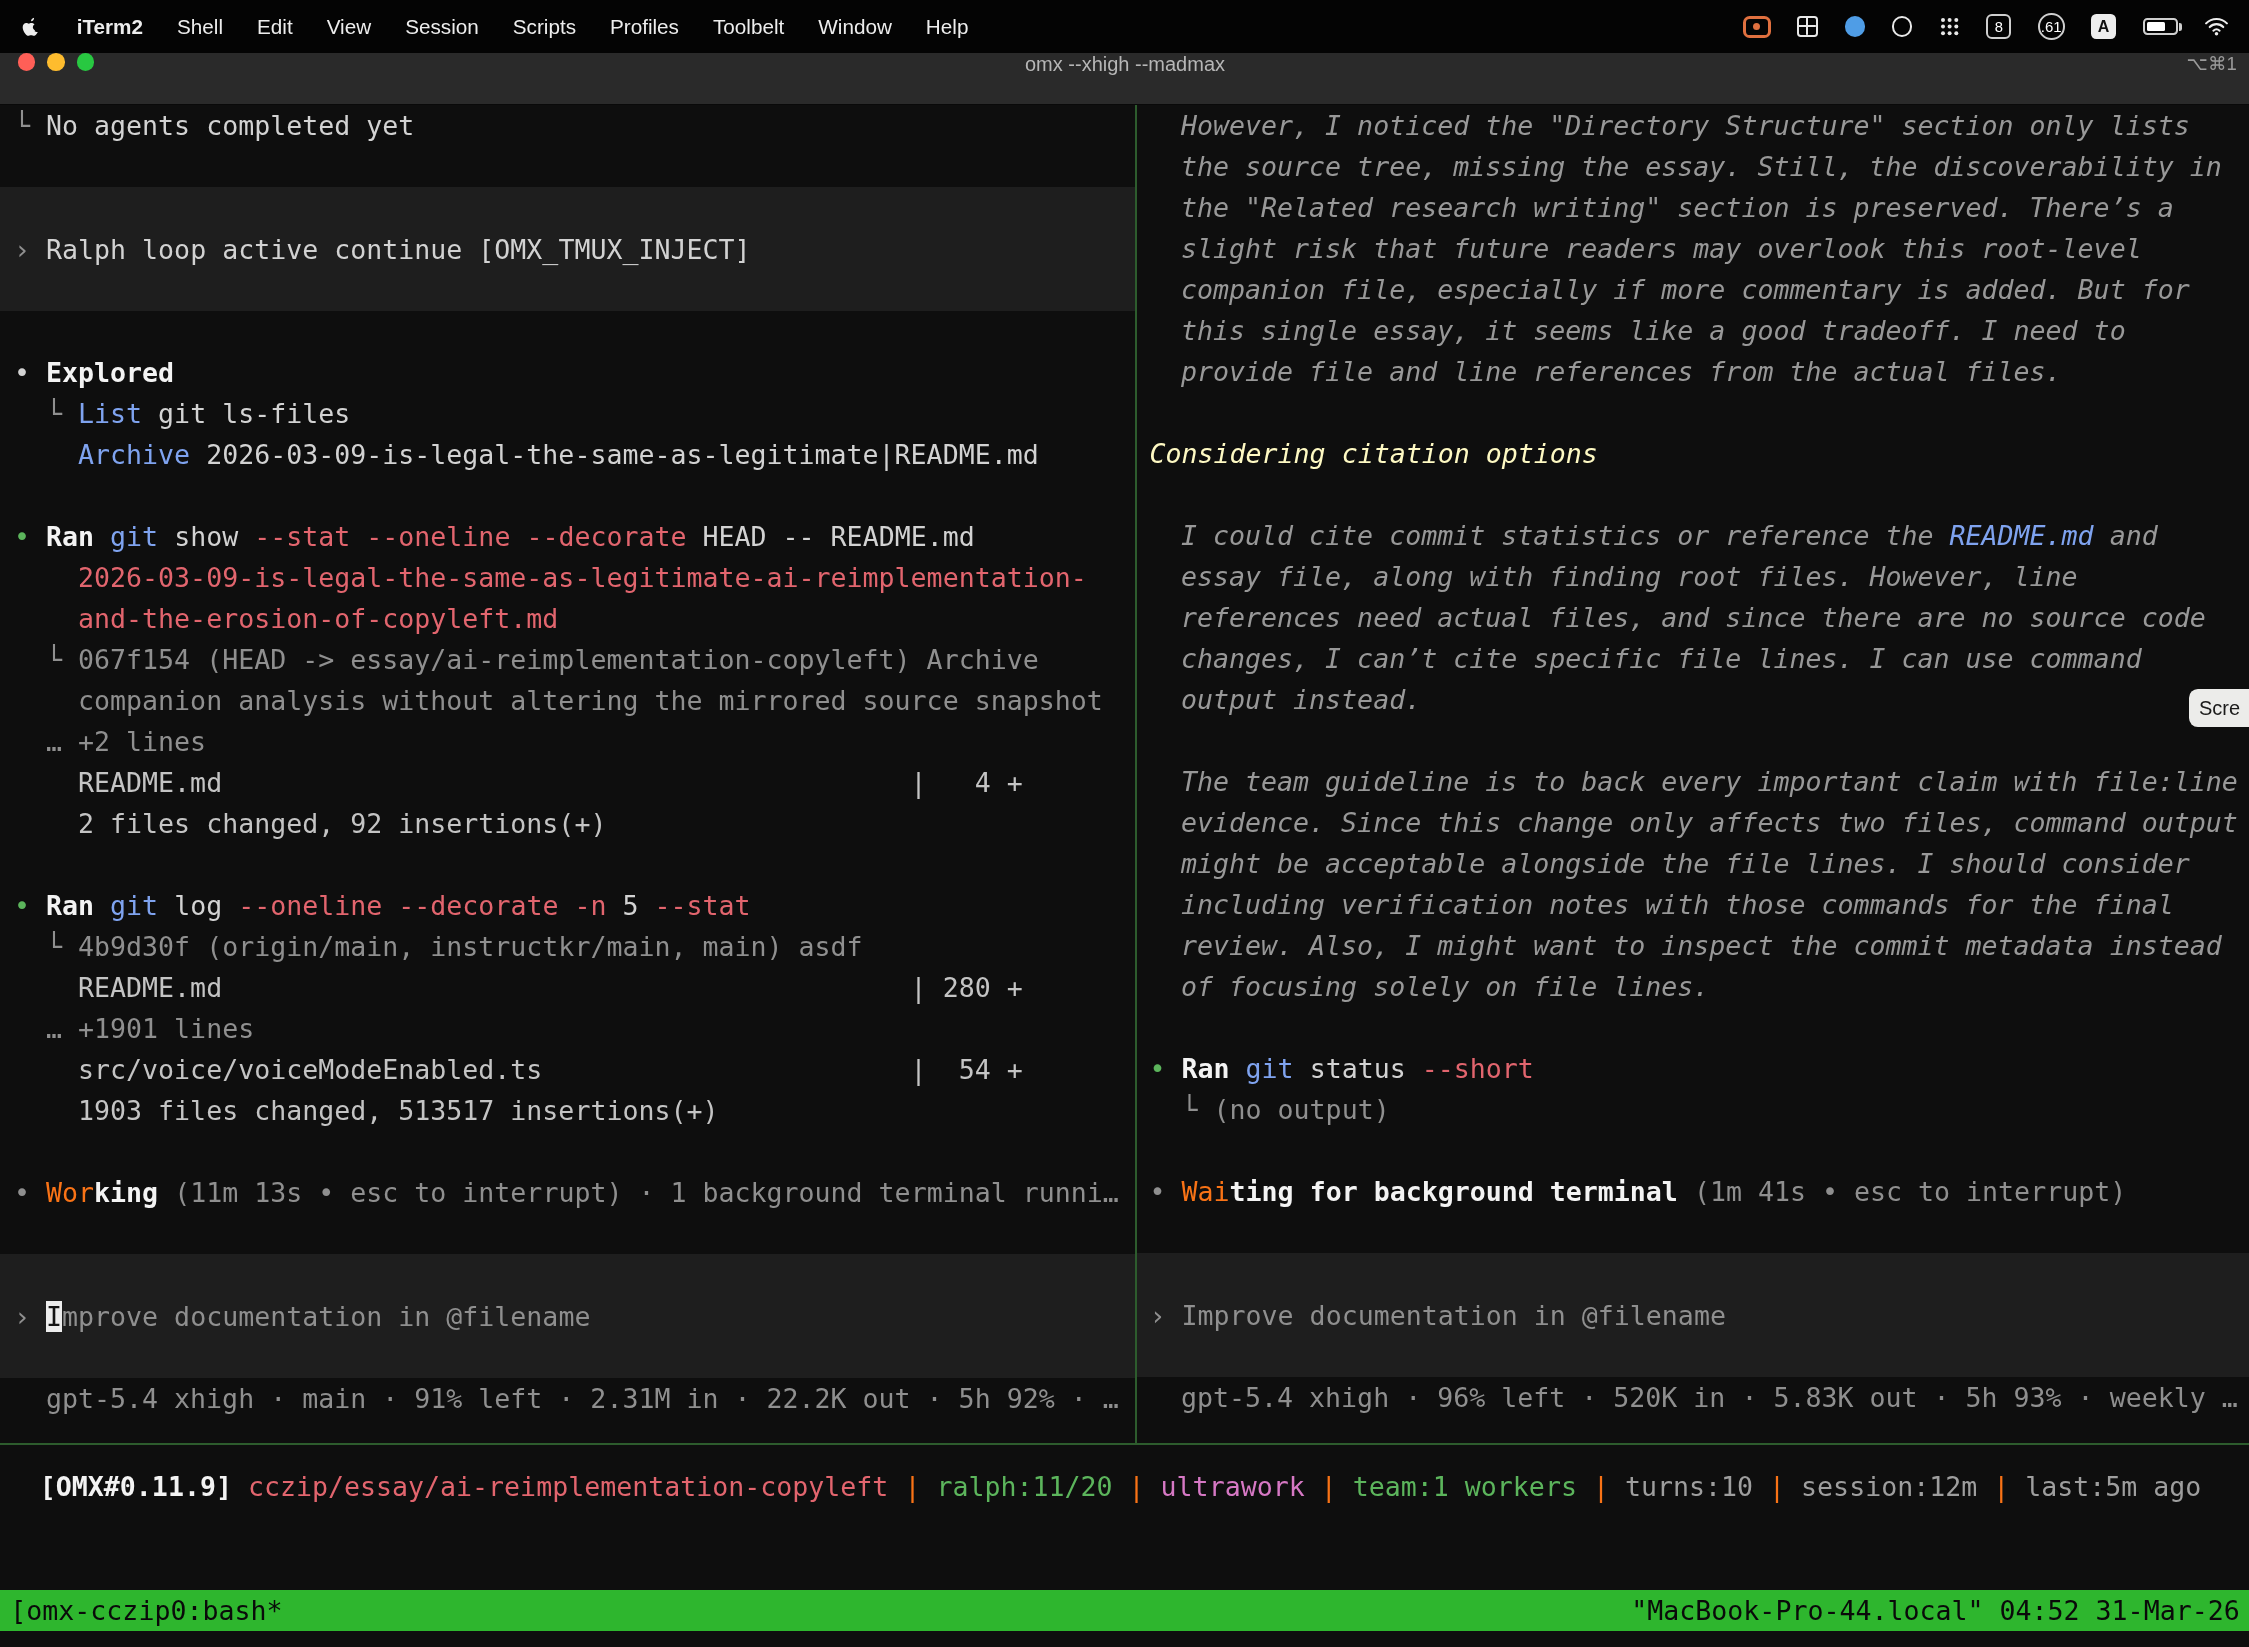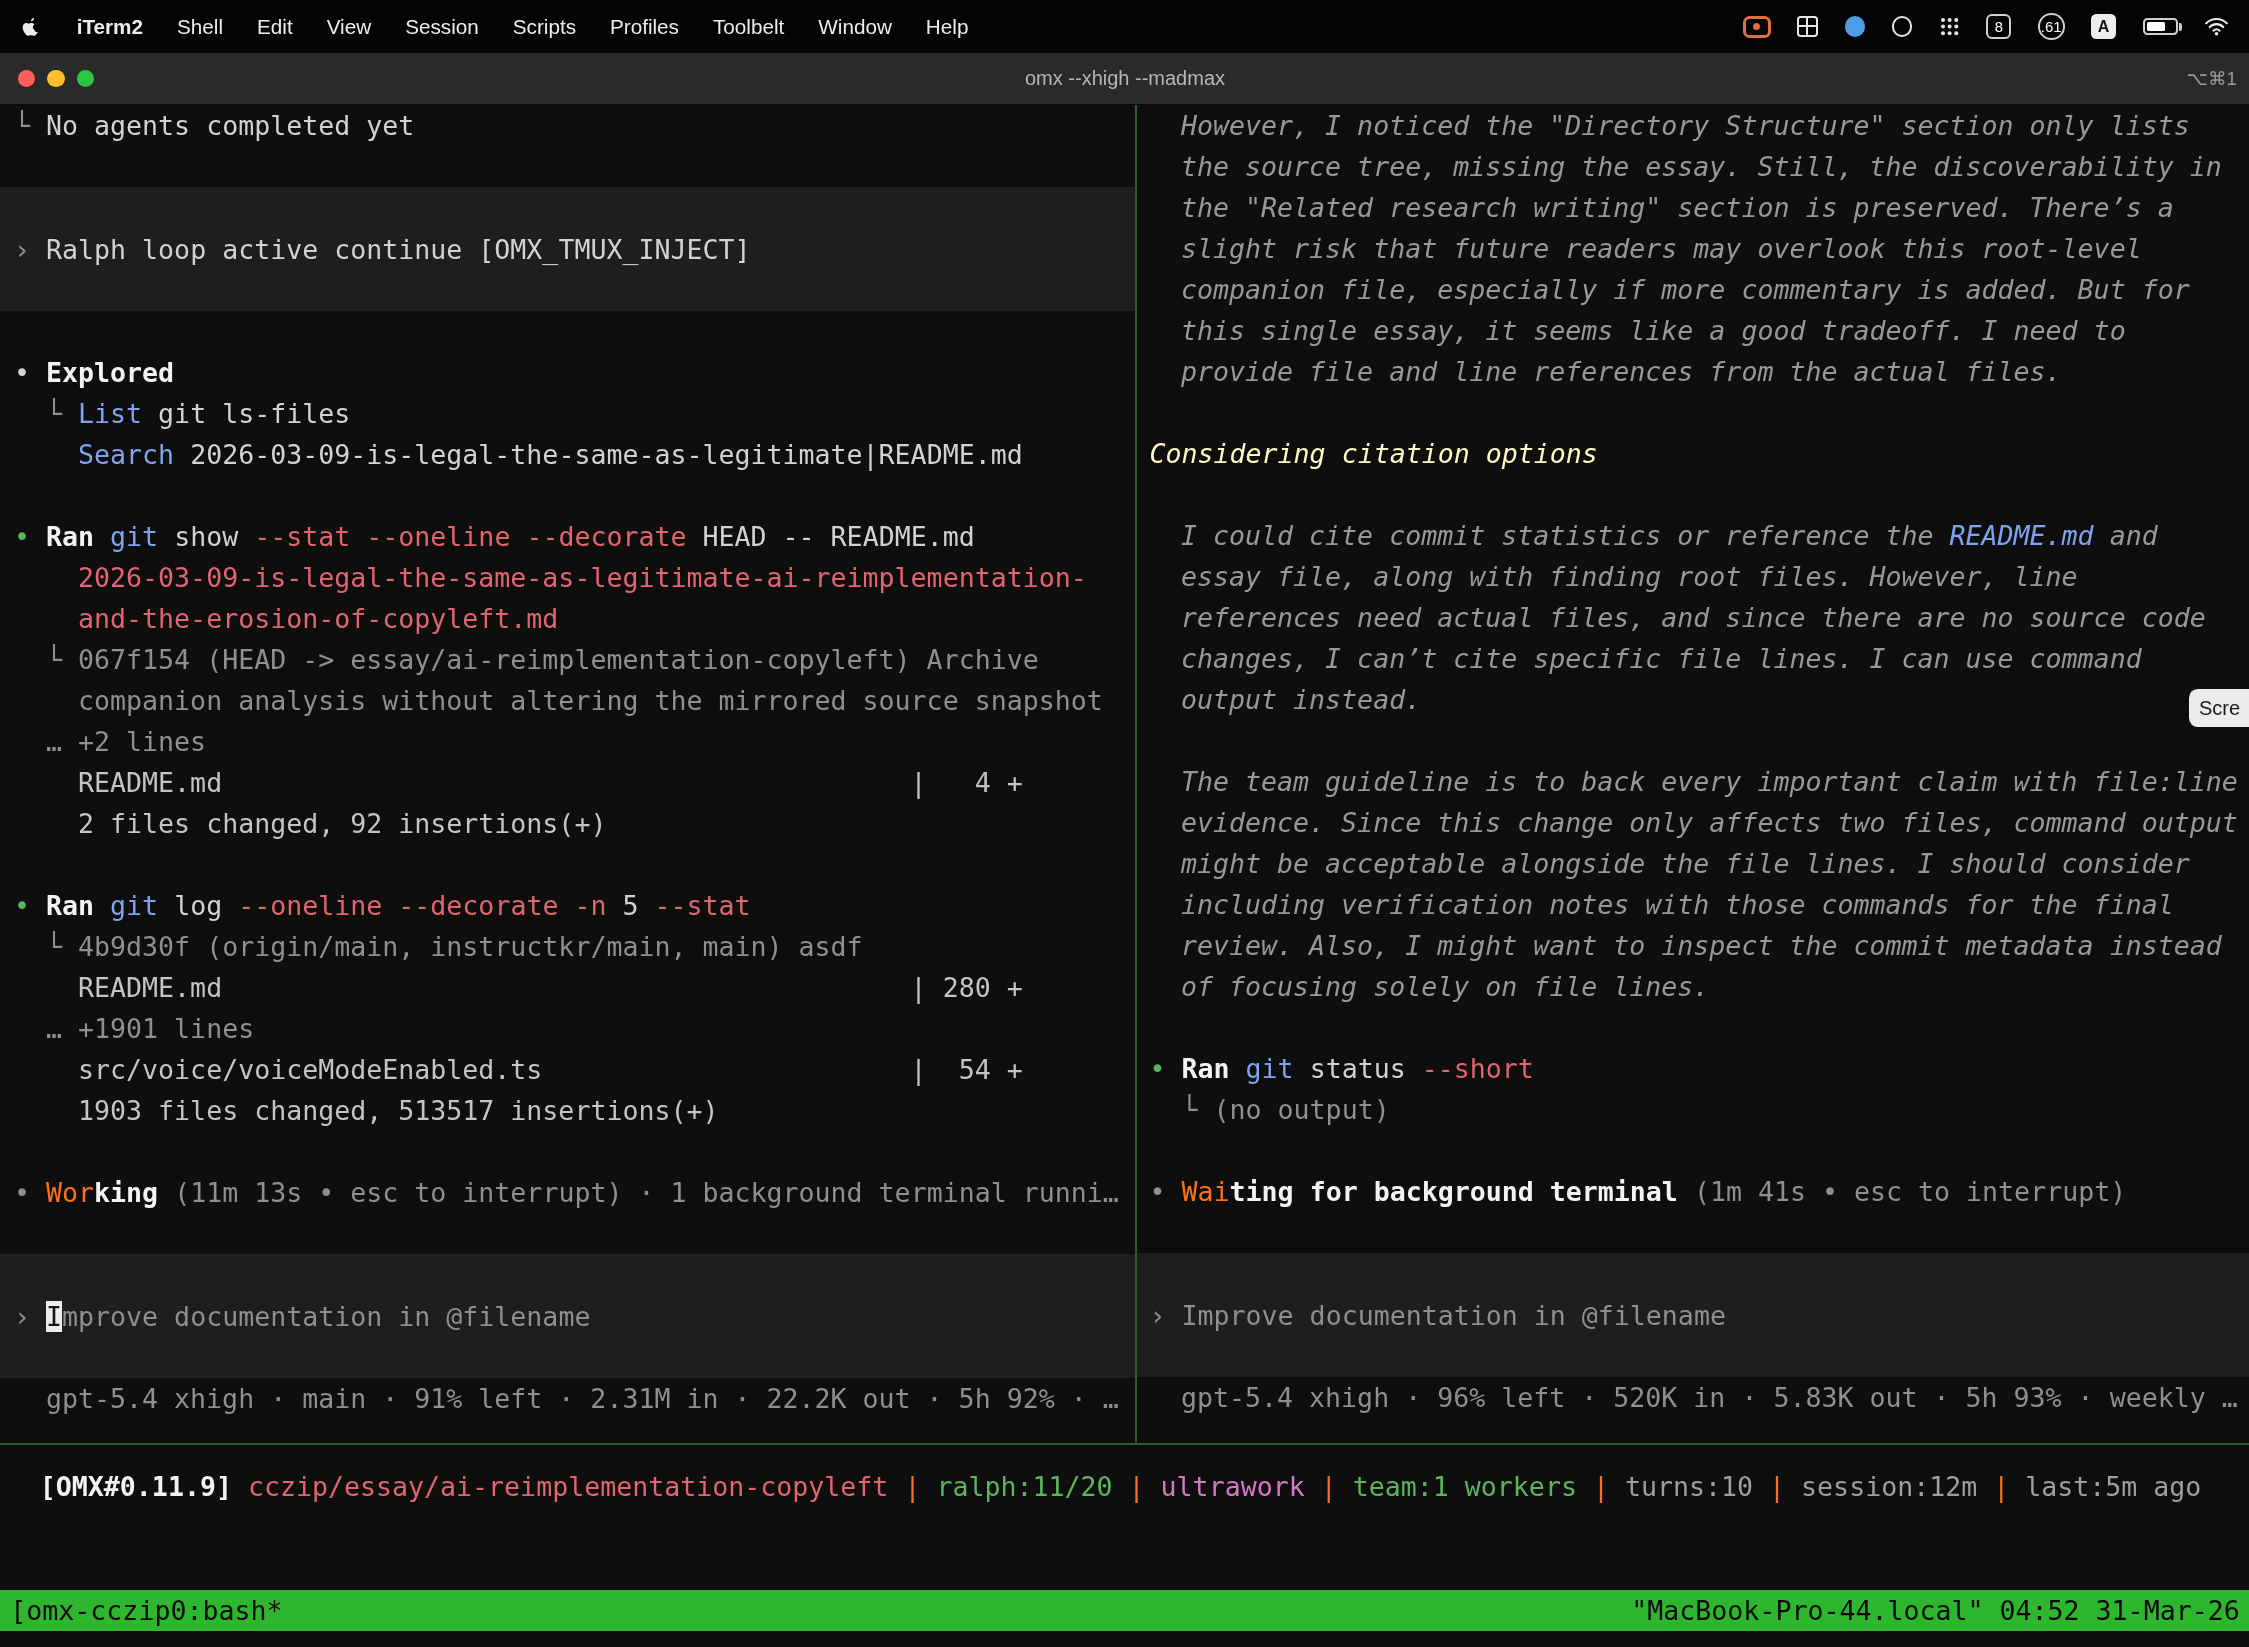--- a/index.html
+++ b/index.html
@@ -35,21 +35,21 @@
   .ico-input { width:25px; height:25px; background:#ededed; border-radius:5.2px; color:#111; font-weight:bold;
                display:inline-flex; align-items:center; justify-content:center; font-size:16px;
                font-family:"Liberation Sans",sans-serif; }
   .ico-batt { position:relative; width:35px; height:17.7px; border:2.2px solid #cfcfcf; border-radius:4.4px; display:inline-block; }
   .ico-batt .batt-fill { position:absolute; left:2.2px; top:2.2px; bottom:2.2px; width:17.7px; background:#fff; border-radius:1.5px; }
   .ico-batt .batt-tip { position:absolute; right:-6.6px; top:3.7px; width:3.7px; height:8px; background:#cfcfcf; border-radius:0 2.2px 2.2px 0; }
   .ico-wifi { display:inline-flex; align-items:center; }
 
   
   .titlebar { position:absolute; top:53px; left:0; right:0; height:52px; background:#2a2a2a;
-              border-bottom:1.5px solid #090909; display:flex; align-items:center; }
+              border-bottom:1.5px solid #090909; display:flex; }
   .traffic { display:flex; gap:11.8px; padding-left:17.7px; z-index:2; }
   .light { width:17.7px; height:17.7px; border-radius:50%; }
   .light-close { background:#ff5f57; }
   .light-min { background:#febc2e; }
   .light-zoom { background:#28c841; }
   .tb-title { position:absolute; left:0; right:0; text-align:center; color:#b6b6b6;
               font-family:"Liberation Sans",sans-serif; font-size:20px; }
   .tb-shortcut { margin-left:auto; padding-right:13.3px; color:#9a9a9a; z-index:2;
                  font-family:"Liberation Sans",sans-serif; font-size:18.5px; }
 
@@ -157,21 +157,21 @@
 
   <div class="term">
 
     <div class="pane pane-left">
       <div class="row"><span class="c-gray">└ </span><span class="c-white">No agents completed yet</span></div>
       <div class="row"></div>
       <div class="block"><span class="c-gray">› </span><span class="c-white">Ralph loop active continue [OMX_TMUX_INJECT]</span></div>
       <div class="row"></div>
       <div class="row"><span class="c-white">• </span><span class="c-bright">Explored</span></div>
       <div class="row"><span class="c-gray">  └ </span><span class="c-blue">List</span><span class="c-white"> git ls-files</span></div>
-      <div class="row"><span class="c-white">    </span><span class="c-blue">Search</span><span class="c-white"> 2026-03-09-is-legal-the-same-as-legitimate|README.md</span></div>
+      <div class="row"><span class="c-white">    </span><span class="c-blue">Archive</span><span class="c-white"> 2026-03-09-is-legal-the-same-as-legitimate|README.md</span></div>
       <div class="row"></div>
       <div class="row"><span class="c-green">• </span><span class="c-bright">Ran</span><span class="c-white"> </span><span class="c-blue">git</span><span class="c-white"> show </span><span class="c-red">--stat --oneline --decorate</span><span class="c-white"> HEAD -- README.md</span></div>
       <div class="row c-red">    2026-03-09-is-legal-the-same-as-legitimate-ai-reimplementation-</div>
       <div class="row c-red">    and-the-erosion-of-copyleft.md</div>
       <div class="row c-gray">  └ 067f154 (HEAD -&gt; essay/ai-reimplementation-copyleft) Archive</div>
       <div class="row c-gray">    companion analysis without altering the mirrored source snapshot</div>
       <div class="row c-gray">  … +2 lines</div>
       <div class="row c-stat">    README.md                                           |   4 +</div>
       <div class="row c-stat">    2 files changed, 92 insertions(+)</div>
       <div class="row"></div>

